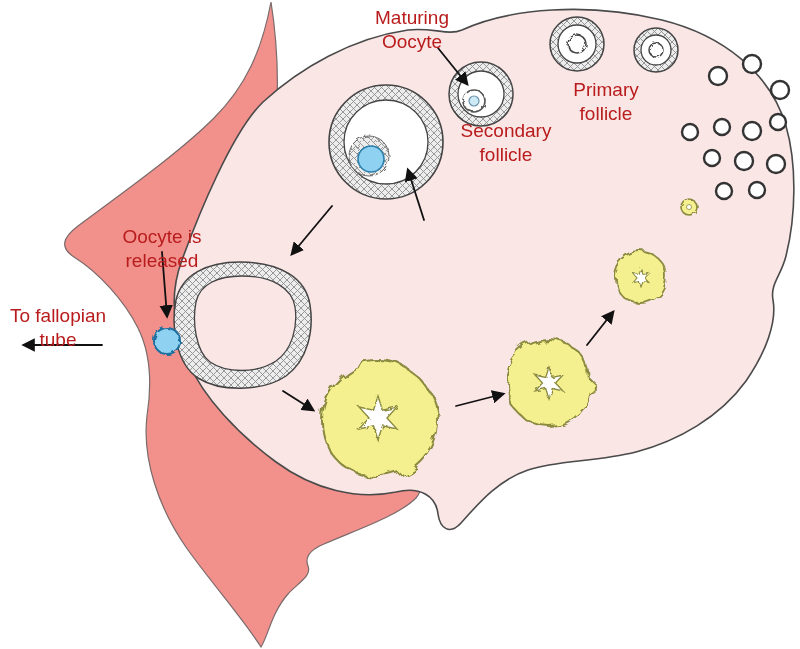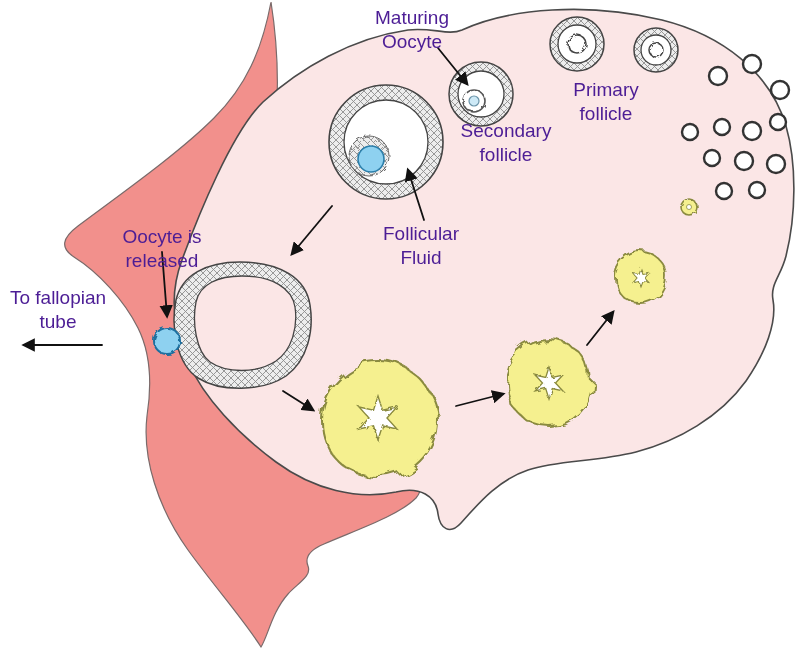--- a/index.html
+++ b/index.html
@@ -5,21 +5,21 @@
   * { margin:0; padding:0; box-sizing:border-box; }
   html,body { background:#ffffff; }
   body { font-family:"Liberation Sans", sans-serif; }
   .stage { position:relative; width:800px; height:649px; background:#ffffff; overflow:hidden; }
   .stage svg { position:absolute; left:0; top:0; }
   .lbl {
     position:absolute;
     text-align:center;
     font-size:19px;
     line-height:1.24;
-    color:#4c1d95;
+    color:#b91c1c;
     white-space:pre-line;
     pointer-events:none;
   }
 </style>
 </head>
 <body>
 
 <div class="stage">
 
   <svg width="800" height="649" viewBox="0 0 800 649">
@@ -156,23 +156,21 @@
 
   <div class="lbl" style="left:347px; top:6px; width:130px;">Maturing
 Oocyte</div>
 
   <div class="lbl" style="left:441px; top:119px; width:130px;">Secondary
 follicle</div>
 
   <div class="lbl" style="left:541px; top:78px; width:130px;">Primary
 follicle</div>
 
-  <div class="lbl" style="left:356px; top:222px; width:130px;">Follicular
-Fluid</div>
 
   <div class="lbl" style="left:97px; top:205px; width:130px;margin-top:20px;">Oocyte is
 released</div>
 
-  <div class="lbl" style="left:2px; top:286px; width:112px;">To fallopian
+  <div class="lbl" style="left:2px; top:304px; width:112px;">To fallopian
 tube</div>
 
 
 </div>
 
 </body></html>

